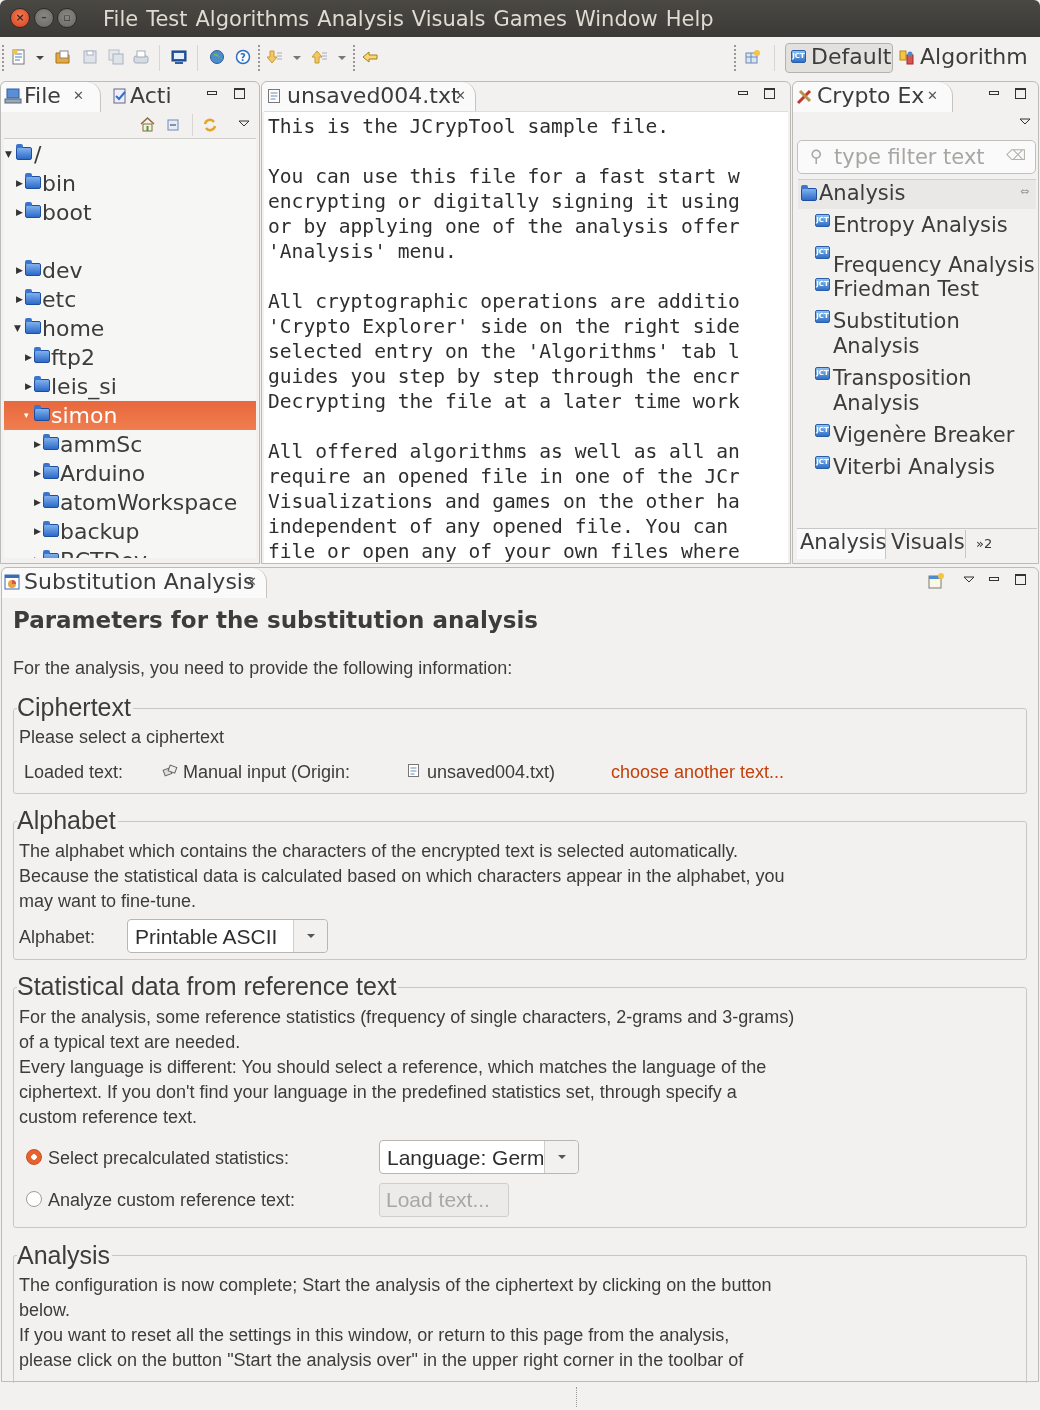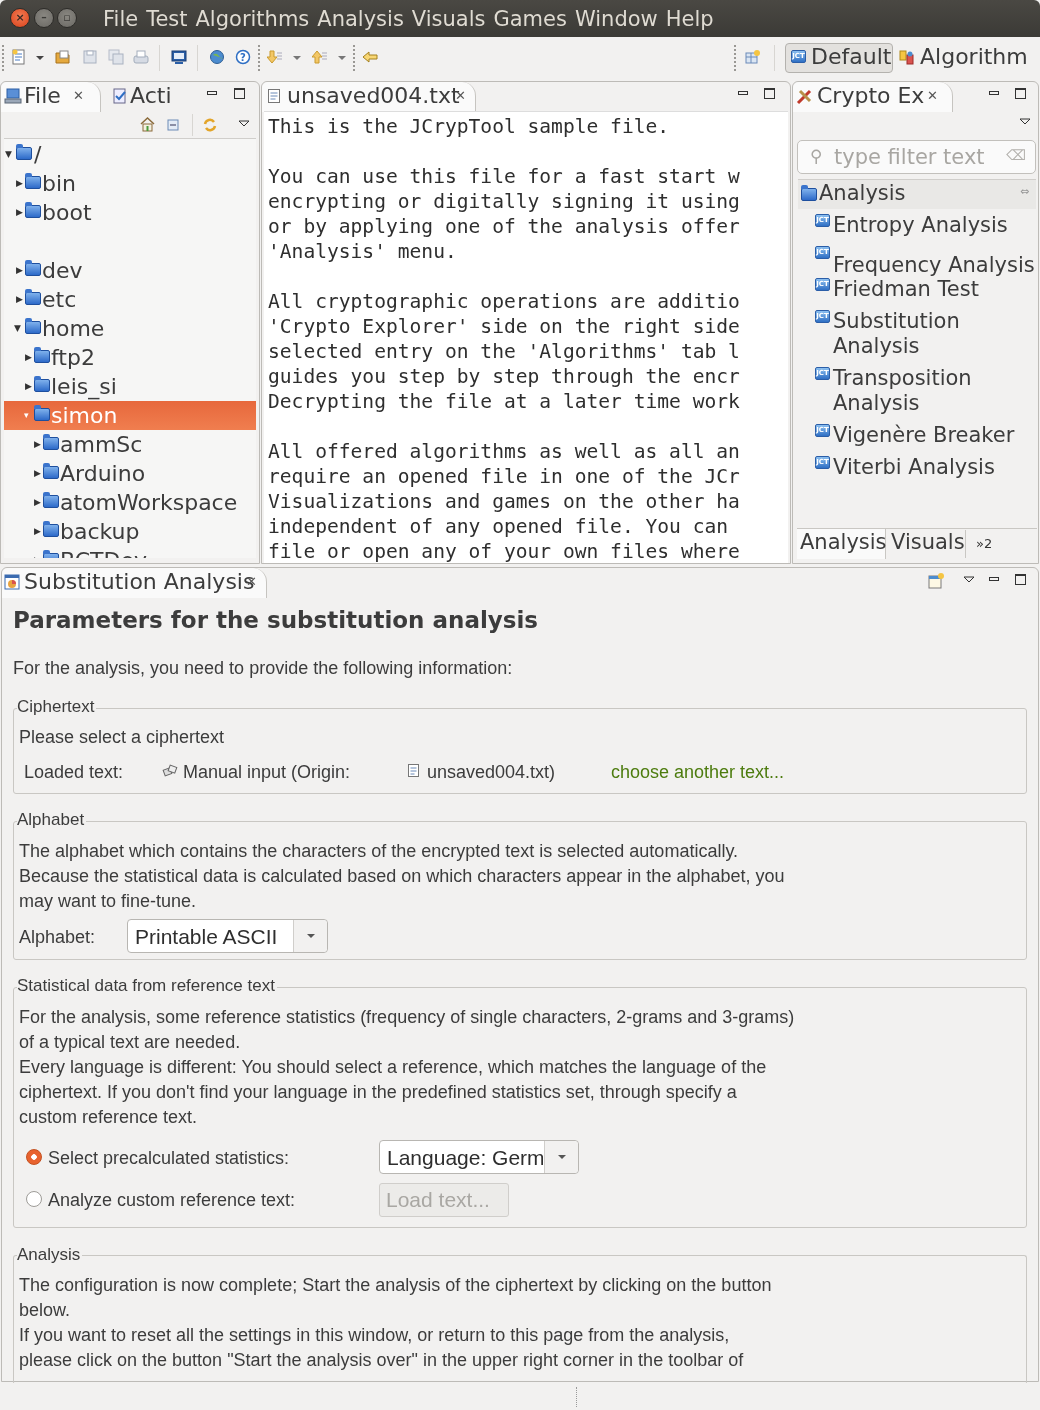--- a/index.html
+++ b/index.html
@@ -45,28 +45,28 @@
 .filter{position:absolute;left:797px;top:140px;width:239px;height:34px;border:1px solid #c2c0bc;border-radius:5px;background:#fafafa;}
 .filter-ph{position:absolute;left:36px;top:4px;font-size:21px;color:#a8a6a2;}
 .ce-row{position:absolute;font-size:21px;color:#3c3c3c;white-space:nowrap;line-height:25px;}
 .jct{position:absolute;width:15px;height:13px;background:linear-gradient(#8cc0f0,#2f6fc4);border:1px solid #2b5ea8;border-radius:2px;font-size:7px;color:#fff;line-height:11px;text-align:center;font-weight:bold;}
 .btab{position:absolute;font-size:21px;color:#3c3c3c;top:530px;}
 
 .sub-panel{left:1px;top:567px;width:1038px;height:815px;}
 .h1{position:absolute;left:13px;top:607px;font-size:23px;font-weight:bold;color:#3c3c3c;}
 .txt{position:absolute;font-family:"Liberation Sans","DejaVu Sans",sans-serif;font-size:18px;color:#3c3c3c;white-space:nowrap;line-height:25px;}
 .group{position:absolute;border:1px solid #c9c7c3;border-radius:3px;}
-.group-title{position:absolute;font-family:"Liberation Sans",sans-serif;font-size:17px;color:#3c3c3c;background:#f2f1f0;padding-right:2px;line-height:24px;}
+.group-title{position:absolute;font-family:"Liberation Sans",sans-serif;font-size:25px;color:#3c3c3c;background:#f2f1f0;padding-right:2px;line-height:24px;}
 .combo{position:absolute;height:34px;border:1px solid #b8b6b2;border-radius:4px;background:#fff;}
 .combo-text{position:absolute;left:6px;top:4px;font-family:"Liberation Sans",sans-serif;font-size:21px;color:#2e2e2e;white-space:nowrap;}
 .combo-btn{position:absolute;right:0;top:0;width:34px;height:32px;border-left:1px solid #d0cecb;background:#f2f1f0;border-radius:0 4px 4px 0;}
 .combo-btn:after{content:"";position:absolute;left:13px;top:14px;border-left:4px solid transparent;border-right:4px solid transparent;border-top:4px solid #555;}
 .radio{position:absolute;width:16px;height:16px;border-radius:50%;border:1px solid #9e9c98;background:#fff;}
 .radio.on{background:radial-gradient(circle,#fff 0 2.5px,#e8622e 3px);border-color:#c4501f;}
-.link{color:#4d7c0f;}
+.link{color:#c2410c;}
 .btn-disabled{position:absolute;height:34px;border:1px solid #d0cecb;border-radius:3px;background:#ecebe9;font-family:"Liberation Sans",sans-serif;font-size:21px;color:#a9a7a3;padding:4px 6px;white-space:nowrap;}
 .status{position:absolute;left:0;top:1383px;width:1040px;height:27px;background:#f2f1f0;}
 </style>
 </head>
 <body>
 
 <div id="menubar" class="abs">
   <div class="wbtn close">
       <span>×</span>
     </div>

